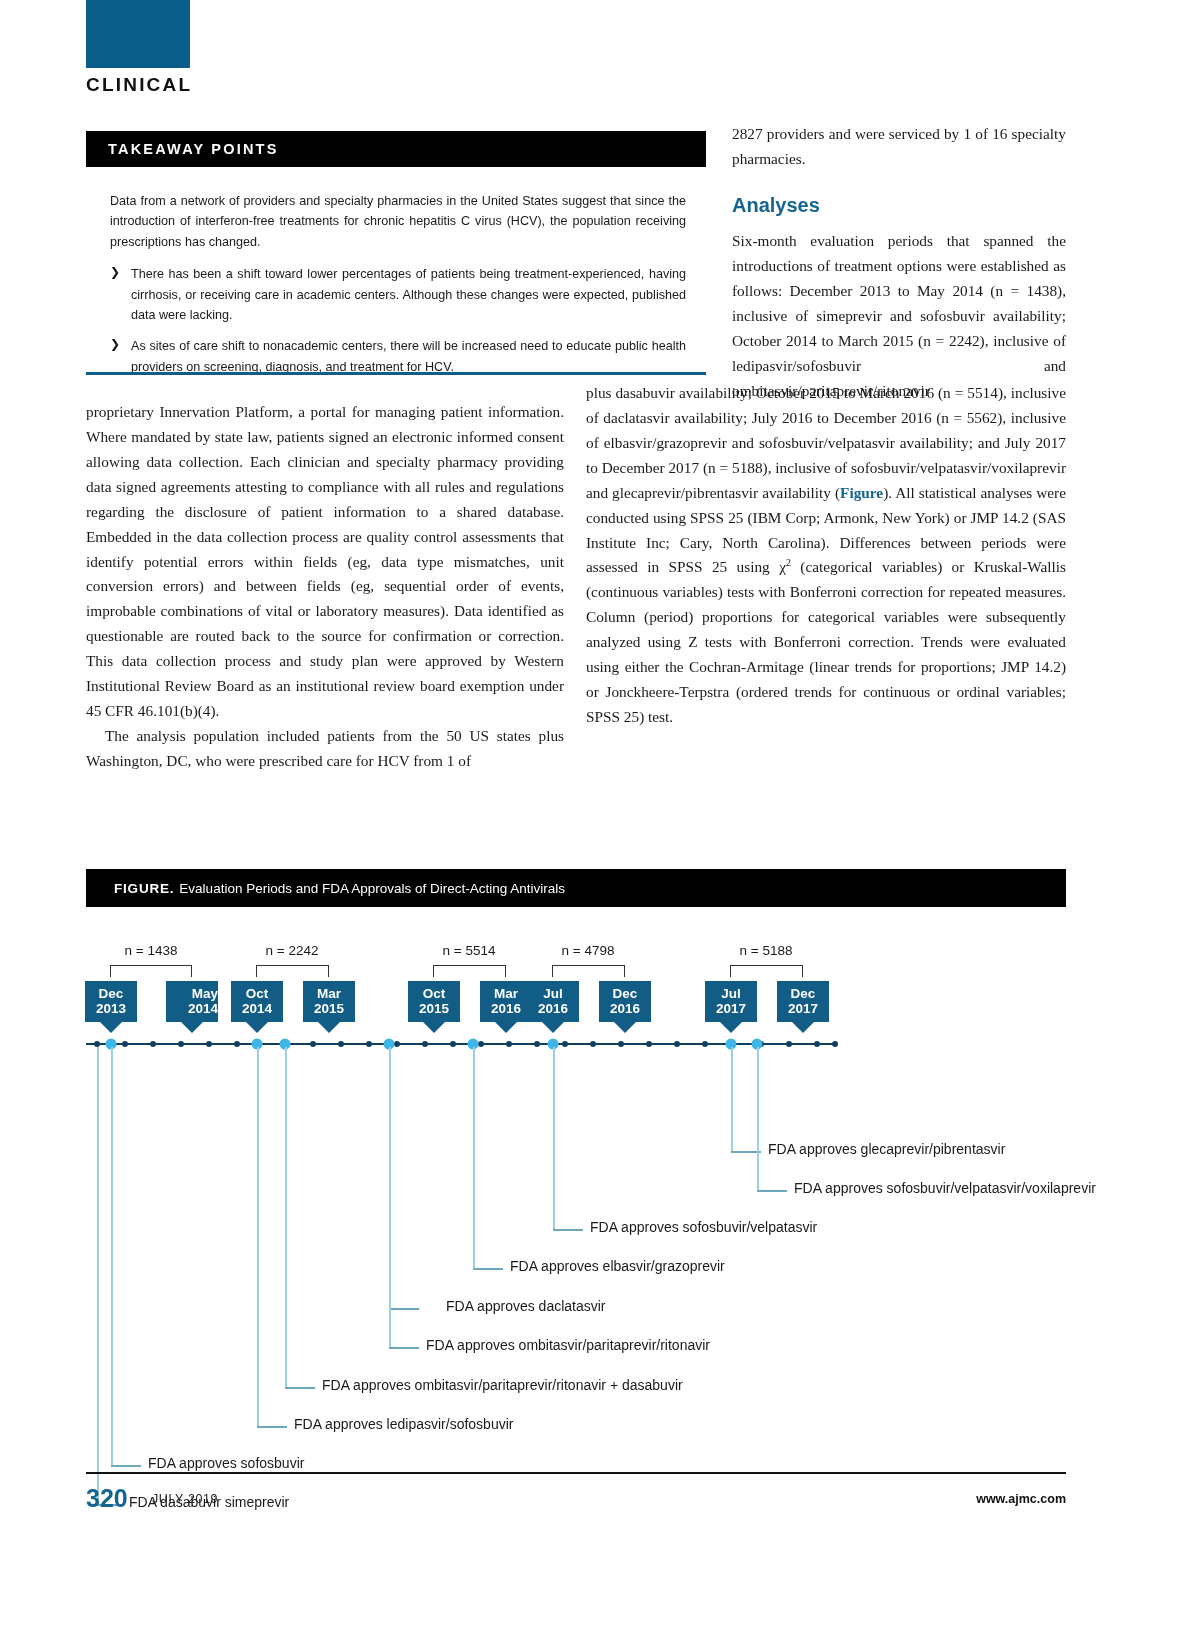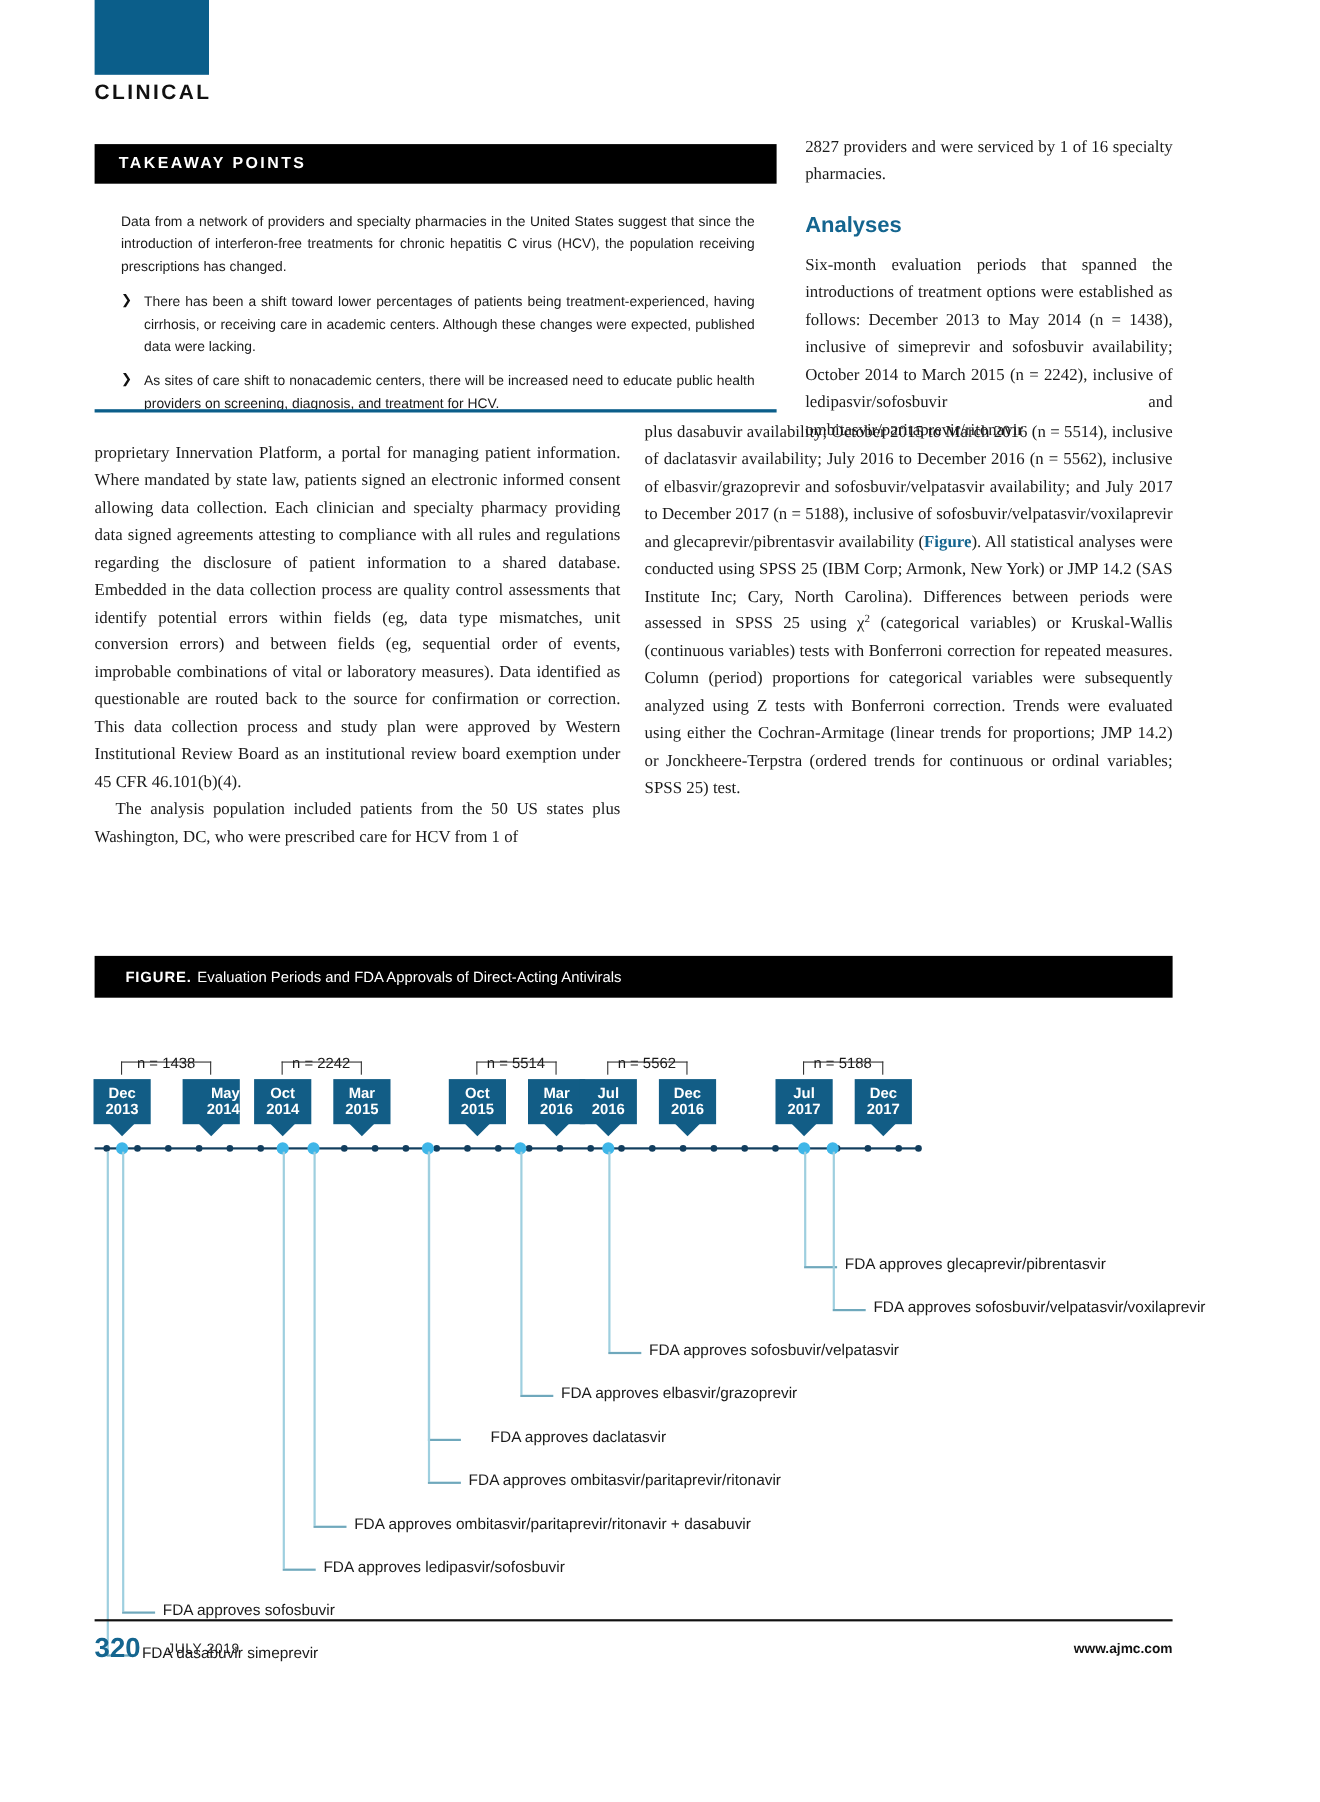--- a/index.html
+++ b/index.html
@@ -90,21 +90,20 @@
     border-top: 1.6px solid #333;
     border-left: 1.6px solid #333;
     border-right: 1.6px solid #333;
     height: 12px;
   }
   .brace-label {
     position: absolute;
     font-family: "Liberation Sans", sans-serif;
     font-size: 13.5px; color: #1a1a1a; white-space: nowrap;
     transform: translateX(-50%);
-    margin-top: 16px;
   }
 
   .datebox {
     position: absolute;
     background: #125d86; color: #fff;
     font-family: "Liberation Sans", sans-serif;
     font-weight: bold; font-size: 13.5px; line-height: 1.12;
     text-align: center; padding: 5px 0 6px 0;
     width: 52px; transform: translateX(-50%);
   }
@@ -214,21 +213,21 @@
       <div class="brace" style="left:24px;  top:32px; width:82px;"></div>
       <div class="brace-label" style="left:65px;  top:10px;">n = 1438</div>
 
       <div class="brace" style="left:170px; top:32px; width:73px;"></div>
       <div class="brace-label" style="left:206px; top:10px;">n = 2242</div>
 
       <div class="brace" style="left:347px; top:32px; width:73px;"></div>
       <div class="brace-label" style="left:383px; top:10px;">n = 5514</div>
 
       <div class="brace" style="left:466px; top:32px; width:73px;"></div>
-      <div class="brace-label" style="left:502px; top:10px;">n = 5562</div>
+      <div class="brace-label" style="left:502px; top:10px;">n = 4798</div>
 
       <div class="brace" style="left:644px; top:32px; width:73px;"></div>
       <div class="brace-label" style="left:680px; top:10px;">n = 5188</div>
 
       <div class="datebox" style="left:25px;  top:48px;">
         <span class="m">Dec</span>
         <span class="y">2013</span>
       </div>
       <div class="datebox" style="left:106px; top:48px;text-align:right;">
         <span class="m">May</span>

